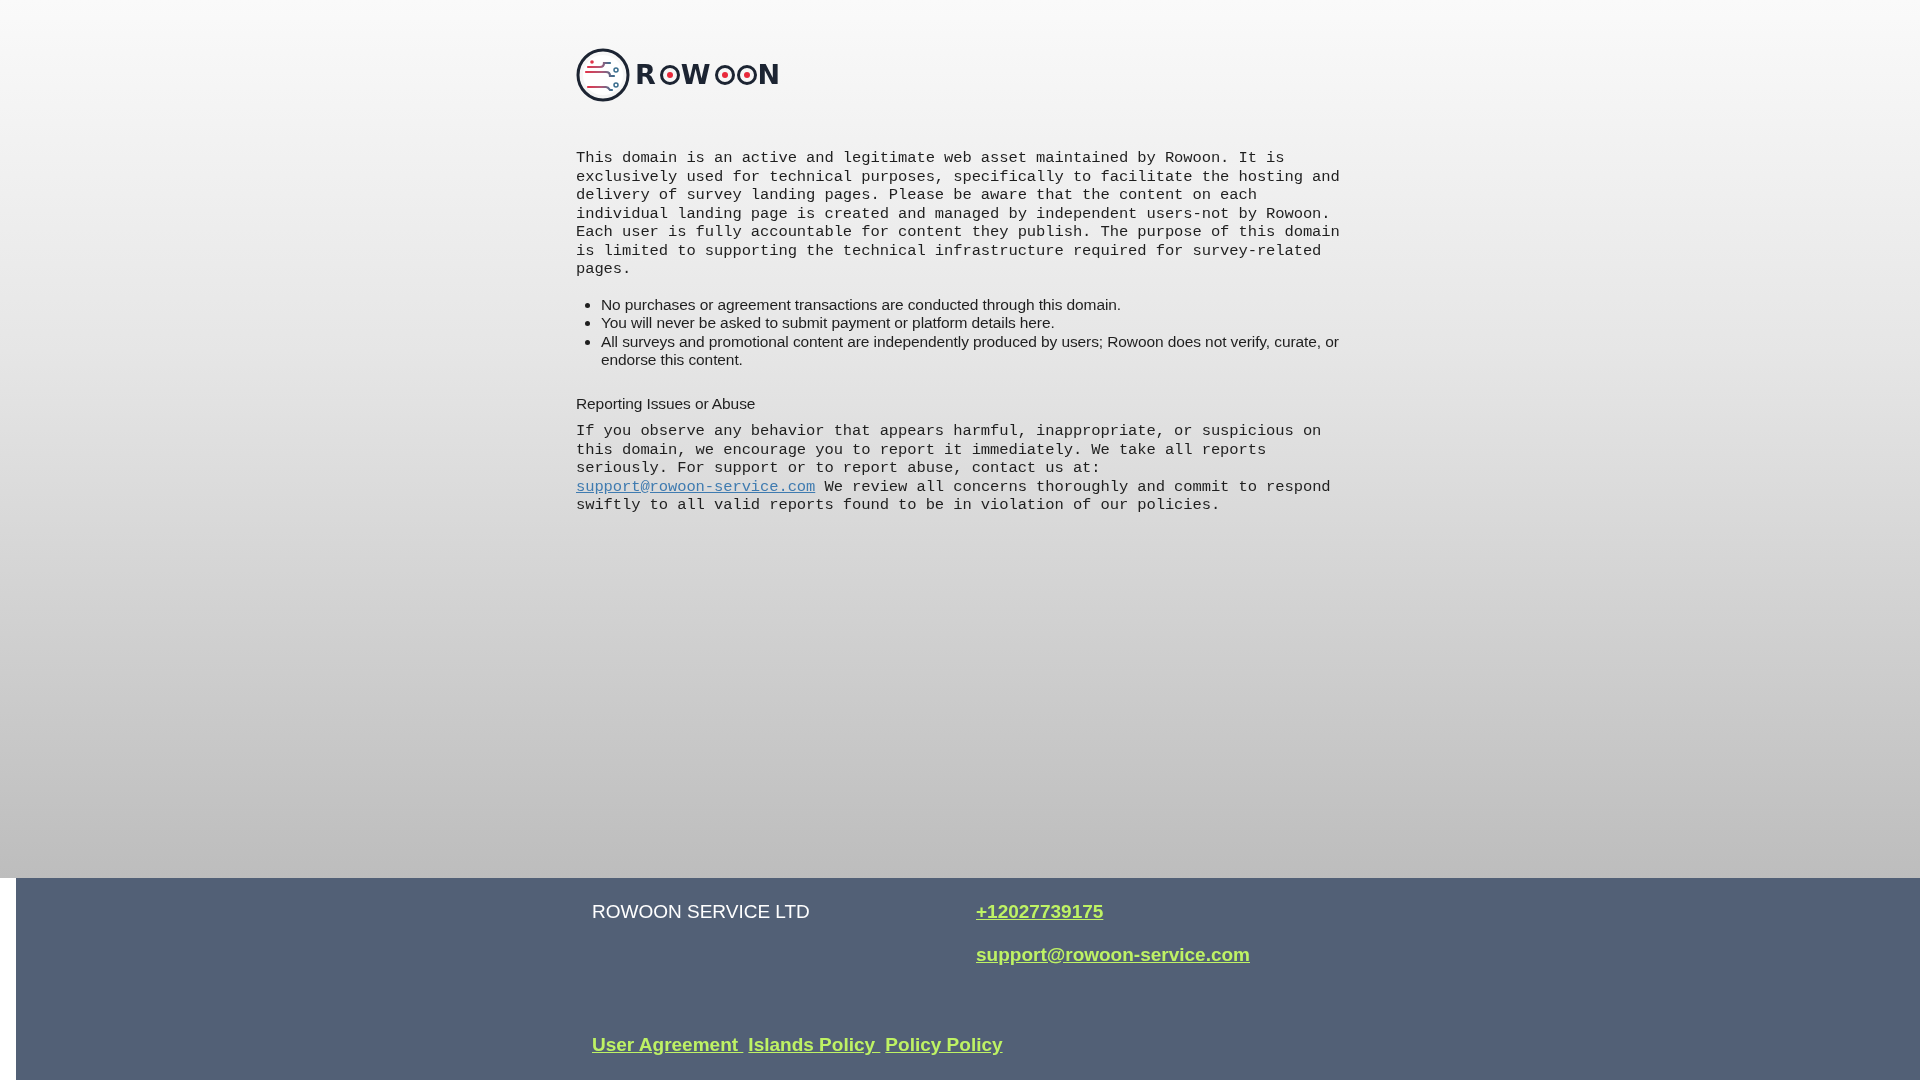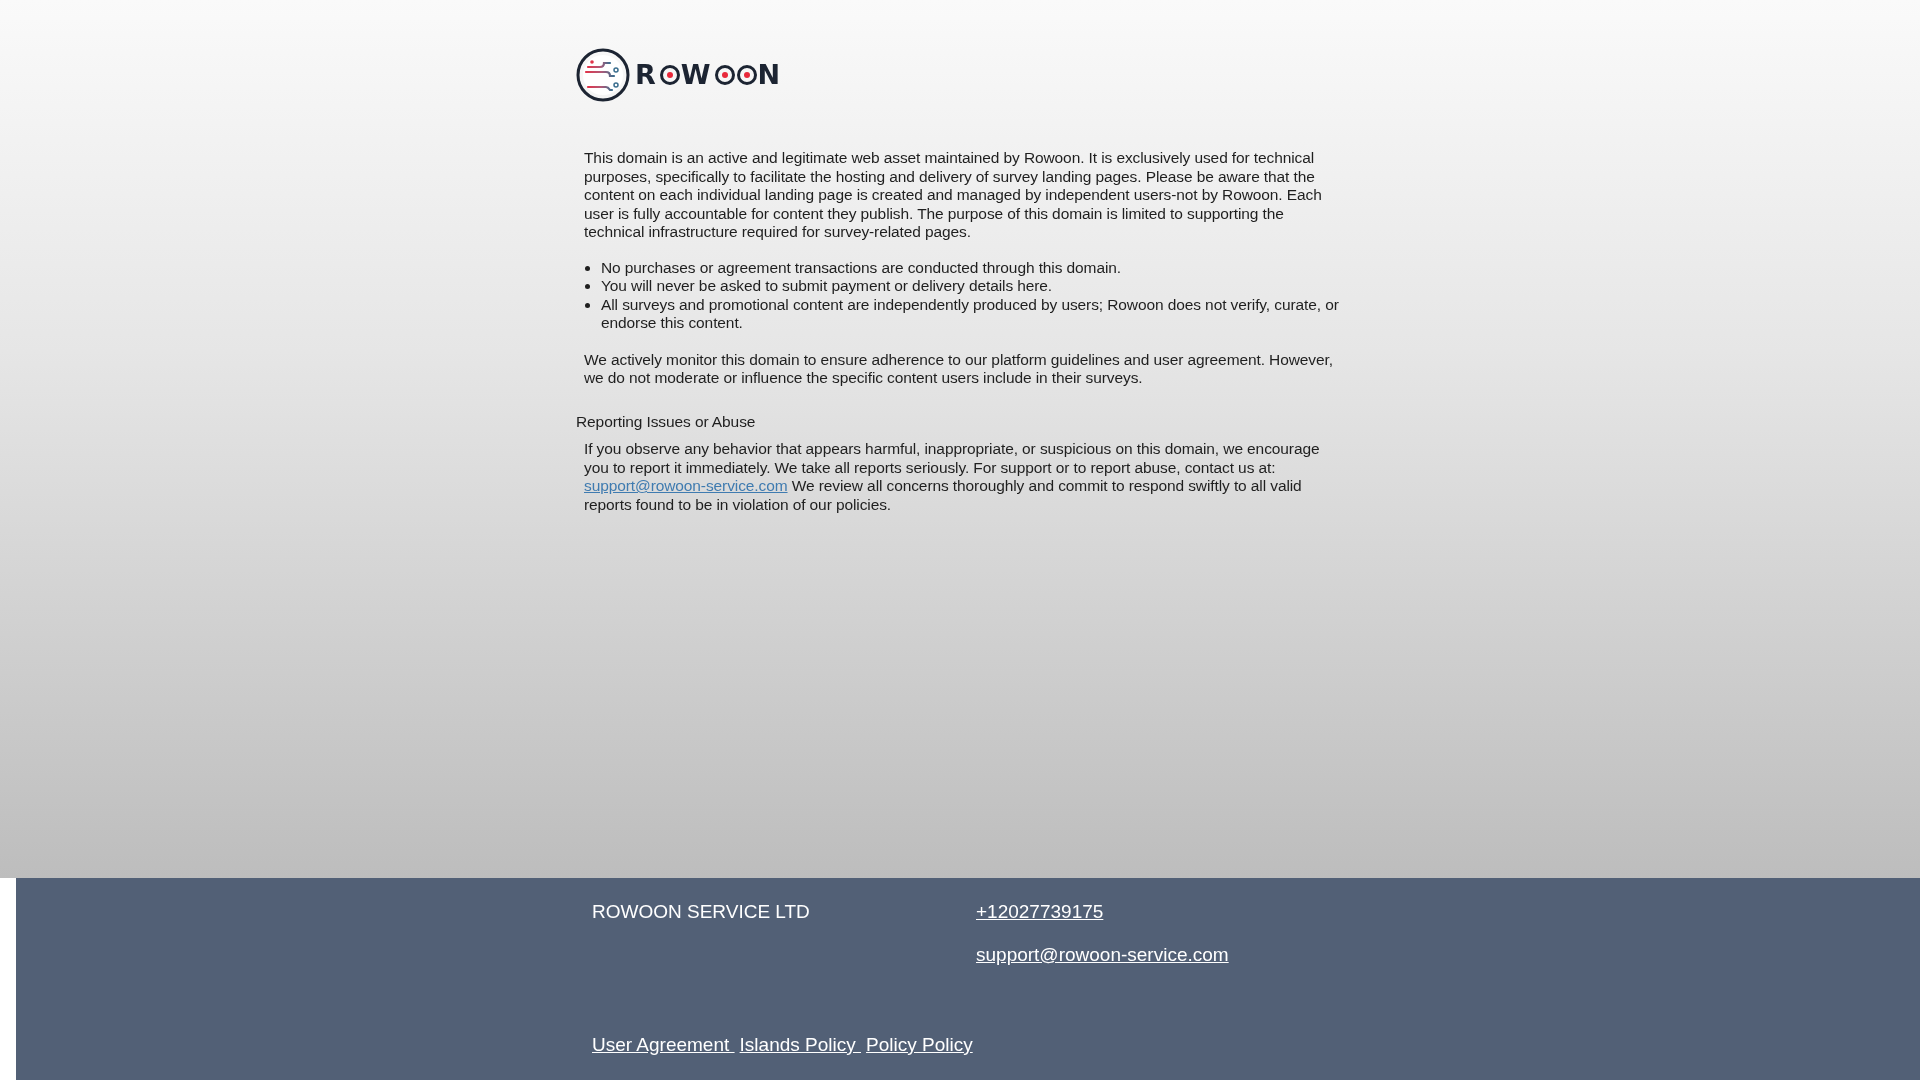--- a/index.html
+++ b/index.html
@@ -25,33 +25,33 @@
     display: flex; align-items: center;
   }
   .o-ring {
     display: inline-block; width: 20px; height: 20px; border: 3.5px solid #1c2432;
     border-radius: 50%; position: relative; margin: 0 1px; box-sizing: border-box;
   }
   .o-ring::after {
     content: ""; position: absolute; left: 50%; top: 50%; width: 6px; height: 6px;
     margin: -3px 0 0 -3px; background: #e8283a; border-radius: 50%;
   }
-  p { margin: 8px; }
+  p { margin: 0; font-family: Liberation Mono, monospace; }
   .intro { margin-top: 47px; }
   ul { margin: 17px 0 0 0; padding-left: 25px; }
   ul li { margin: 0; }
   .monitor { margin-top: 18px; }
   h3 { margin: 25px 0 9px 0; font-size: 15.5px; font-weight: normal; line-height: 18.5px; }
   a.inline-link { color: #3f7bb0; text-decoration: underline; }
   .footer {
     position: absolute; left: 16px; top: 878px; width: 1920px; height: 202px;
     background: #526076; color: #ffffff;
     font-size: 19px; line-height: 18.5px; text-align: center;
   }
-  .footer a { color: #ffffff; text-decoration: underline; }
+  .footer a { color: #bef264; text-decoration: underline; font-weight: bold; }
   .f-company { position: absolute; left: 576px; top: 25px; }
   .f-phone { position: absolute; left: 960px; top: 25px; }
   .f-email { position: absolute; left: 960px; top: 68px; }
   .f-address { position: absolute; left: 960px; top: 112px; width: 390px; }
   .f-links { position: absolute; left: 576px; top: 158px; }
   .f-links a { margin-right: 5px; margin-top: 36px; }
 </style>
 </head>
 <body>
 
@@ -87,25 +87,24 @@
         <span class="o-ring"></span>
         <span class="o-ring"></span>
         <span>N</span>
       </div>
     </div>
 
     <p class="intro">This domain is an active and legitimate web asset maintained by Rowoon. It is exclusively used for technical purposes, specifically to facilitate the hosting and delivery of survey landing pages. Please be aware that the content on each individual landing page is created and managed by independent users-not by Rowoon. Each user is fully accountable for content they publish. The purpose of this domain is limited to supporting the technical infrastructure required for survey-related pages.</p>
 
     <ul>
       <li>No purchases or agreement transactions are conducted through this domain.</li>
-      <li>You will never be asked to submit payment or delivery details here.</li>
+      <li>You will never be asked to submit payment or platform details here.</li>
       <li>All surveys and promotional content are independently produced by users; Rowoon does not verify, curate, or endorse this content.</li>
     </ul>
 
-    <p class="monitor">We actively monitor this domain to ensure adherence to our platform guidelines and user agreement. However, we do not moderate or influence the specific content users include in their surveys.</p>
 
     <h3>Reporting Issues or Abuse</h3>
 
     <p><span>If you observe any behavior that appears harmful, inappropriate, or suspicious on this domain, we encourage you to report it immediately. We take all reports seriously. For support or to report abuse, contact us at:</span><br><a class="inline-link" href="#">support@rowoon-service.com</a><span> We review all concerns thoroughly and commit to respond swiftly to all valid reports found to be in violation of our policies.</span></p>
   </div>
 </div>
 
 <div class="footer">
   <div class="f-company">ROWOON SERVICE LTD</div>
   <a class="f-phone" href="#">+12027739175</a>

